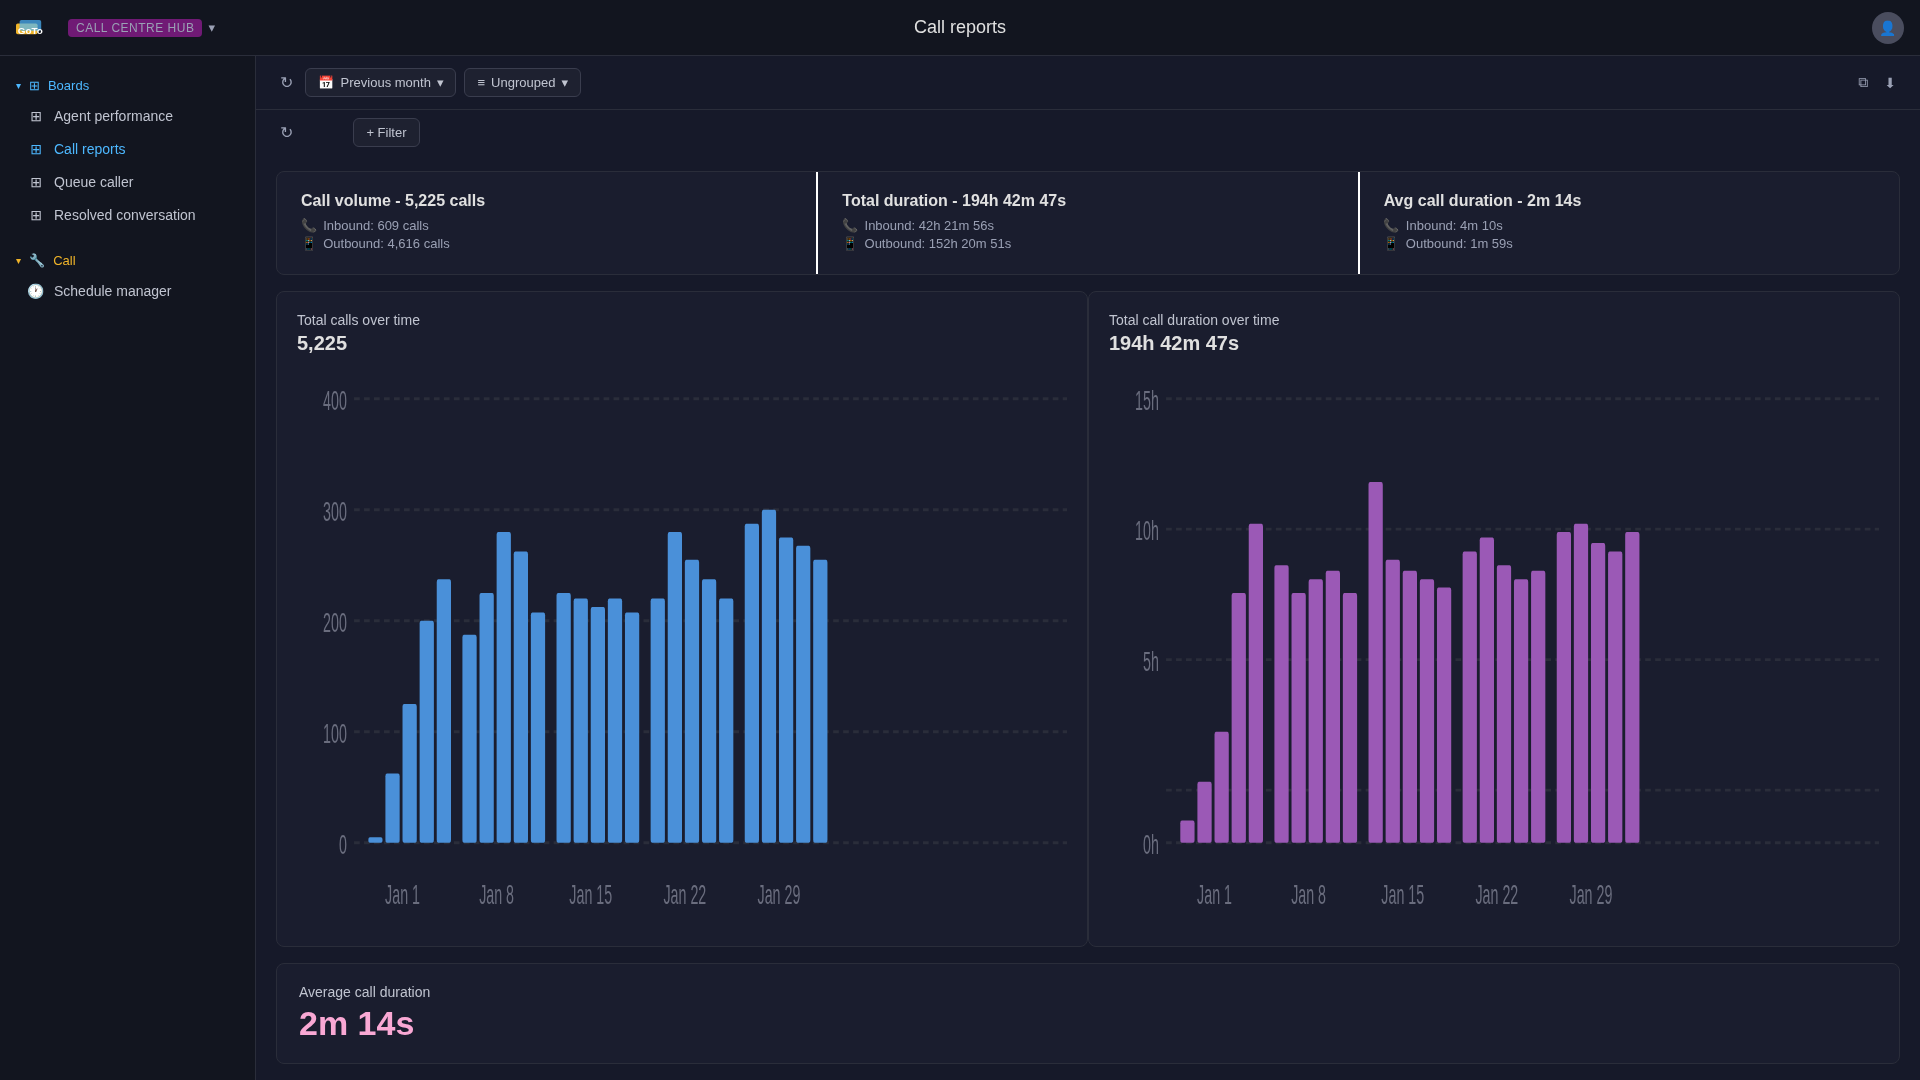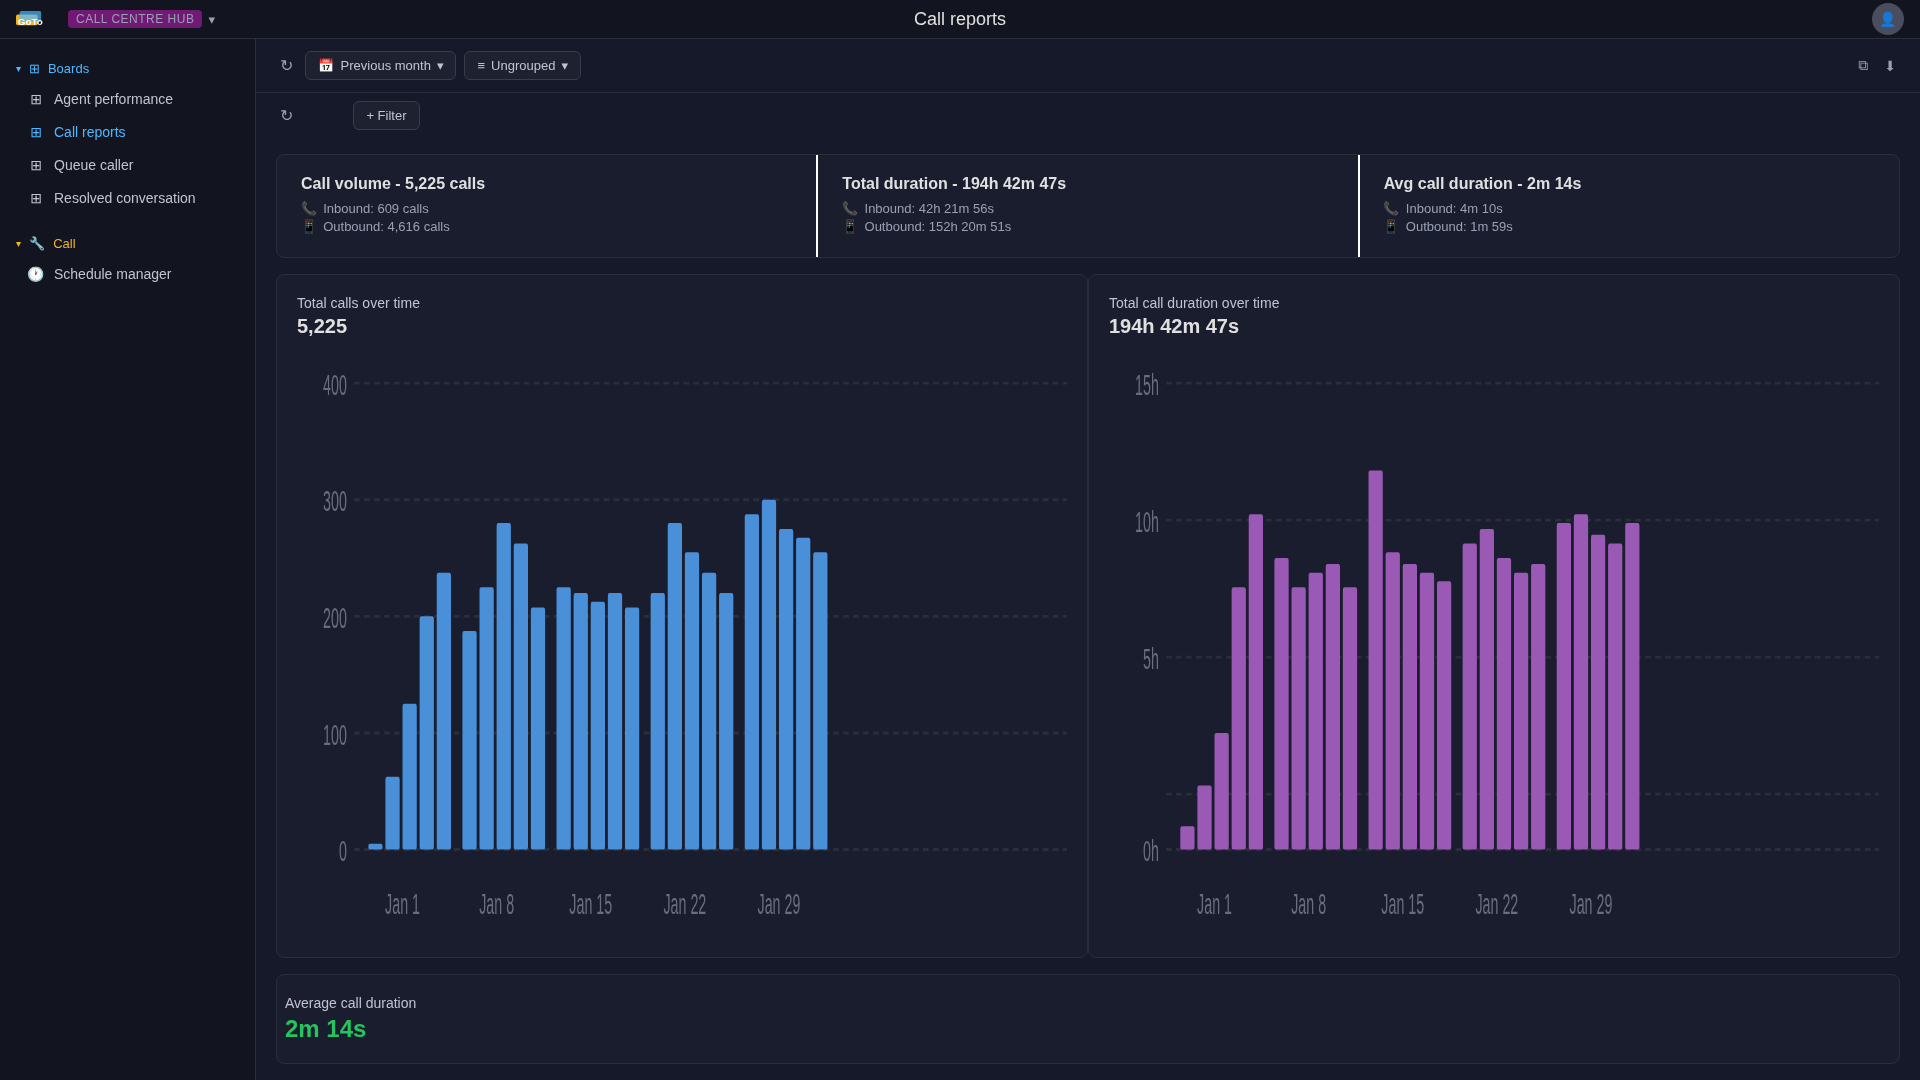--- a/index.html
+++ b/index.html
@@ -10,21 +10,21 @@
       width: 1920px;
       height: 1080px;
       overflow: hidden;
       display: flex;
       flex-direction: column;
     }
 
     
     .topbar {
       background: #12151f;
-      height: 39px;
+      height: 56px;
       display: flex;
       align-items: center;
       padding: 12px 16px;
       border-bottom: 1px solid #2a2d3a;
       flex-shrink: 0;
       position: relative;
     }
     .logo {
       display: flex;
       align-items: center;
@@ -276,32 +276,32 @@
       flex: 1;
       position: relative;
       min-height: 180px;
     }
 
     
     .bottom-card {
       background: #1a1d2e;
       border: 1px solid #2a2d3a;
       border-radius: 8px;
-      padding: 20px 8px;
+      padding: 20px 22px;
       margin: 0 20px 16px;
       flex-shrink: 0;
     }
     .bottom-card-title {
       font-size: 14px;
       color: #c0c4d0;
     }
     .bottom-card-value {
-      font-size: 24px;
+      font-size: 34px;
       font-weight: 700;
-      color: #22c55e;
+      color: #f9a8d4;
       margin-top: 4px;
     }
 
     
     .chart-svg {
       width: 100%;
       height: 100%;
     }
     svg text {
       font-family: -apple-system, BlinkMacSystemFont, 'Segoe UI', sans-serif;

